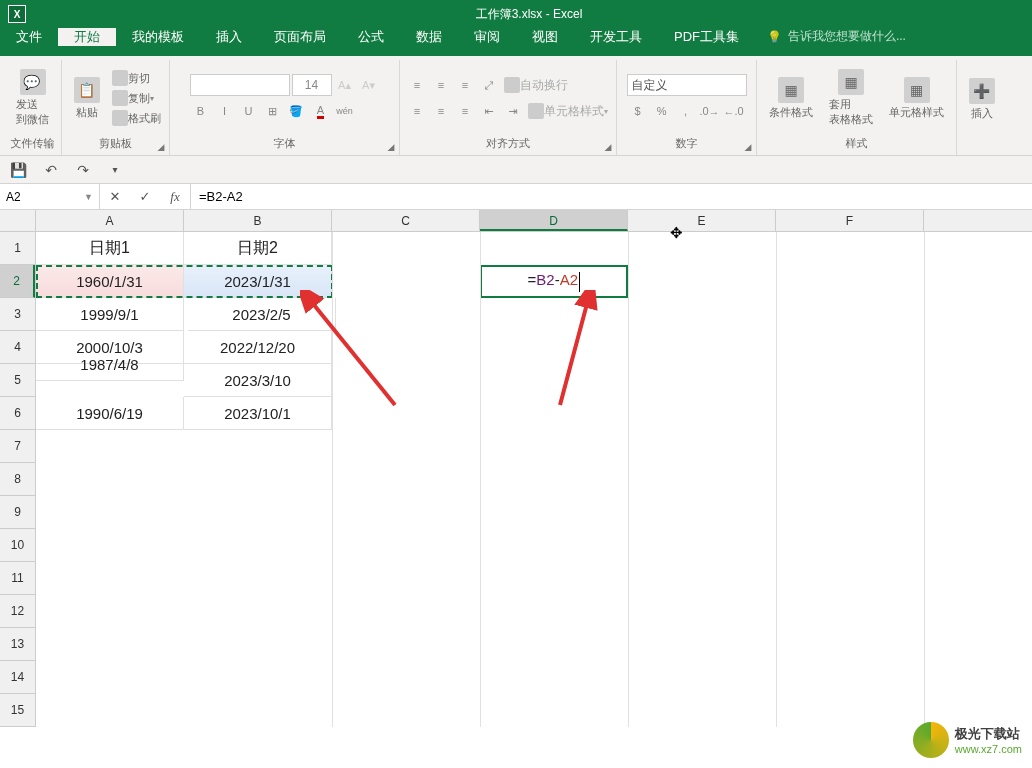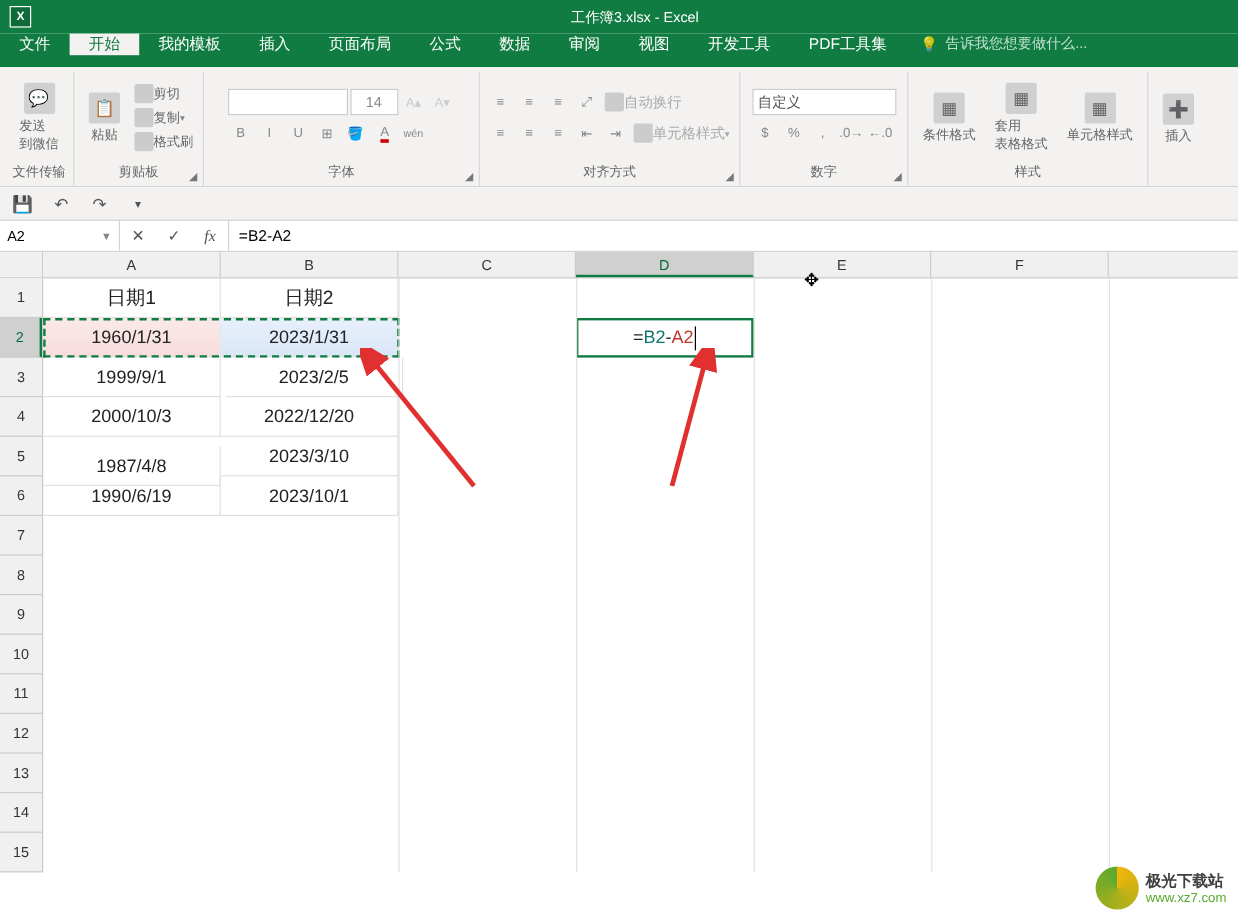--- a/index.html
+++ b/index.html
@@ -59,21 +59,21 @@
 .row-h.sel{ background:#d0d0d0; color:#0a6b3a; border-right:2px solid #107c41;}
 .col-h.sel{ background:#d0d0d0; color:#0a6b3a; border-bottom:2px solid #107c41;}
 .cells { position:absolute; top:22px; left:36px; }
 .cell { position:absolute; width:148px; height:33px; border-right:1px solid #e0e0e0; border-bottom:1px solid #e0e0e0; font-size:15px; color:#222; display:flex; align-items:center; justify-content:center; }
 .cell.header{ font-size:16px; }
 .cell.a2{ background:linear-gradient(#fbe9e9,#f8dcdc); }
 .cell.b2{ background:linear-gradient(#e8f0fb,#d9e6f7); }
 .active-cell{ border:2px solid #107c41 !important; }
 .formula-text { font-size:15px; }
 .formula-text .eq{color:#222;}
-.formula-text .ref1{color:#0f766e;}
+.formula-text .ref1{color:#701a75;}
 .formula-text .op{color:#222;}
 .formula-text .ref2{color:#c0392b;}
 .cursor-line{ width:1.5px; height:20px; background:#000; display:inline-block; vertical-align:middle; margin-left:1px;}
 .move-cursor{position:absolute; width:16px; height:16px; color:#000; font-size:15px; pointer-events:none;}
 .arrow-svg{position:absolute; pointer-events:none;}
 
 
 .watermark{ position:absolute; right:10px; bottom:10px; display:flex; align-items:center; gap:6px;}
 .wm-logo{ width:36px; height:36px; border-radius:50%; background:conic-gradient(#f5b50a, #5aa92e);}
 .wm-text{ display:flex; flex-direction:column; font-size:13px;}
@@ -312,21 +312,21 @@
     <div class="cell active-cell" style="left:444px; top:33px; background:#fff; justify-content:center;">
       <span class="formula-text">
         <span class="eq">=</span><span class="ref1">B2</span><span class="op">-</span><span class="ref2">A2</span><span class="cursor-line"></span>
       </span>
     </div>
 
     <div class="cell" style="left:0;top:66px">1999/9/1</div>
     <div class="cell" style="left:152px;top:66px">2023/2/5</div>
     <div class="cell" style="left:0;top:99px">2000/10/3</div>
     <div class="cell" style="left:148px;top:99px">2022/12/20</div>
-    <div class="cell" style="left:0;top:140px">1987/4/8</div>
+    <div class="cell" style="left:0;top:116px">1987/4/8</div>
     <div class="cell" style="left:148px;top:132px">2023/3/10</div>
     <div class="cell" style="left:0;top:165px">1990/6/19</div>
     <div class="cell" style="left:148px;top:165px">2023/10/1</div>
 
     <div style="position:absolute; left:296px; top:0; width:1px; height:495px; background:#e0e0e0;"></div>
     <div style="position:absolute; left:444px; top:0; width:1px; height:495px; background:#e0e0e0;"></div>
     <div style="position:absolute; left:592px; top:0; width:1px; height:495px; background:#e0e0e0;"></div>
     <div style="position:absolute; left:740px; top:0; width:1px; height:495px; background:#e0e0e0;"></div>
     <div style="position:absolute; left:888px; top:0; width:1px; height:495px; background:#e0e0e0;"></div>
   </div>

